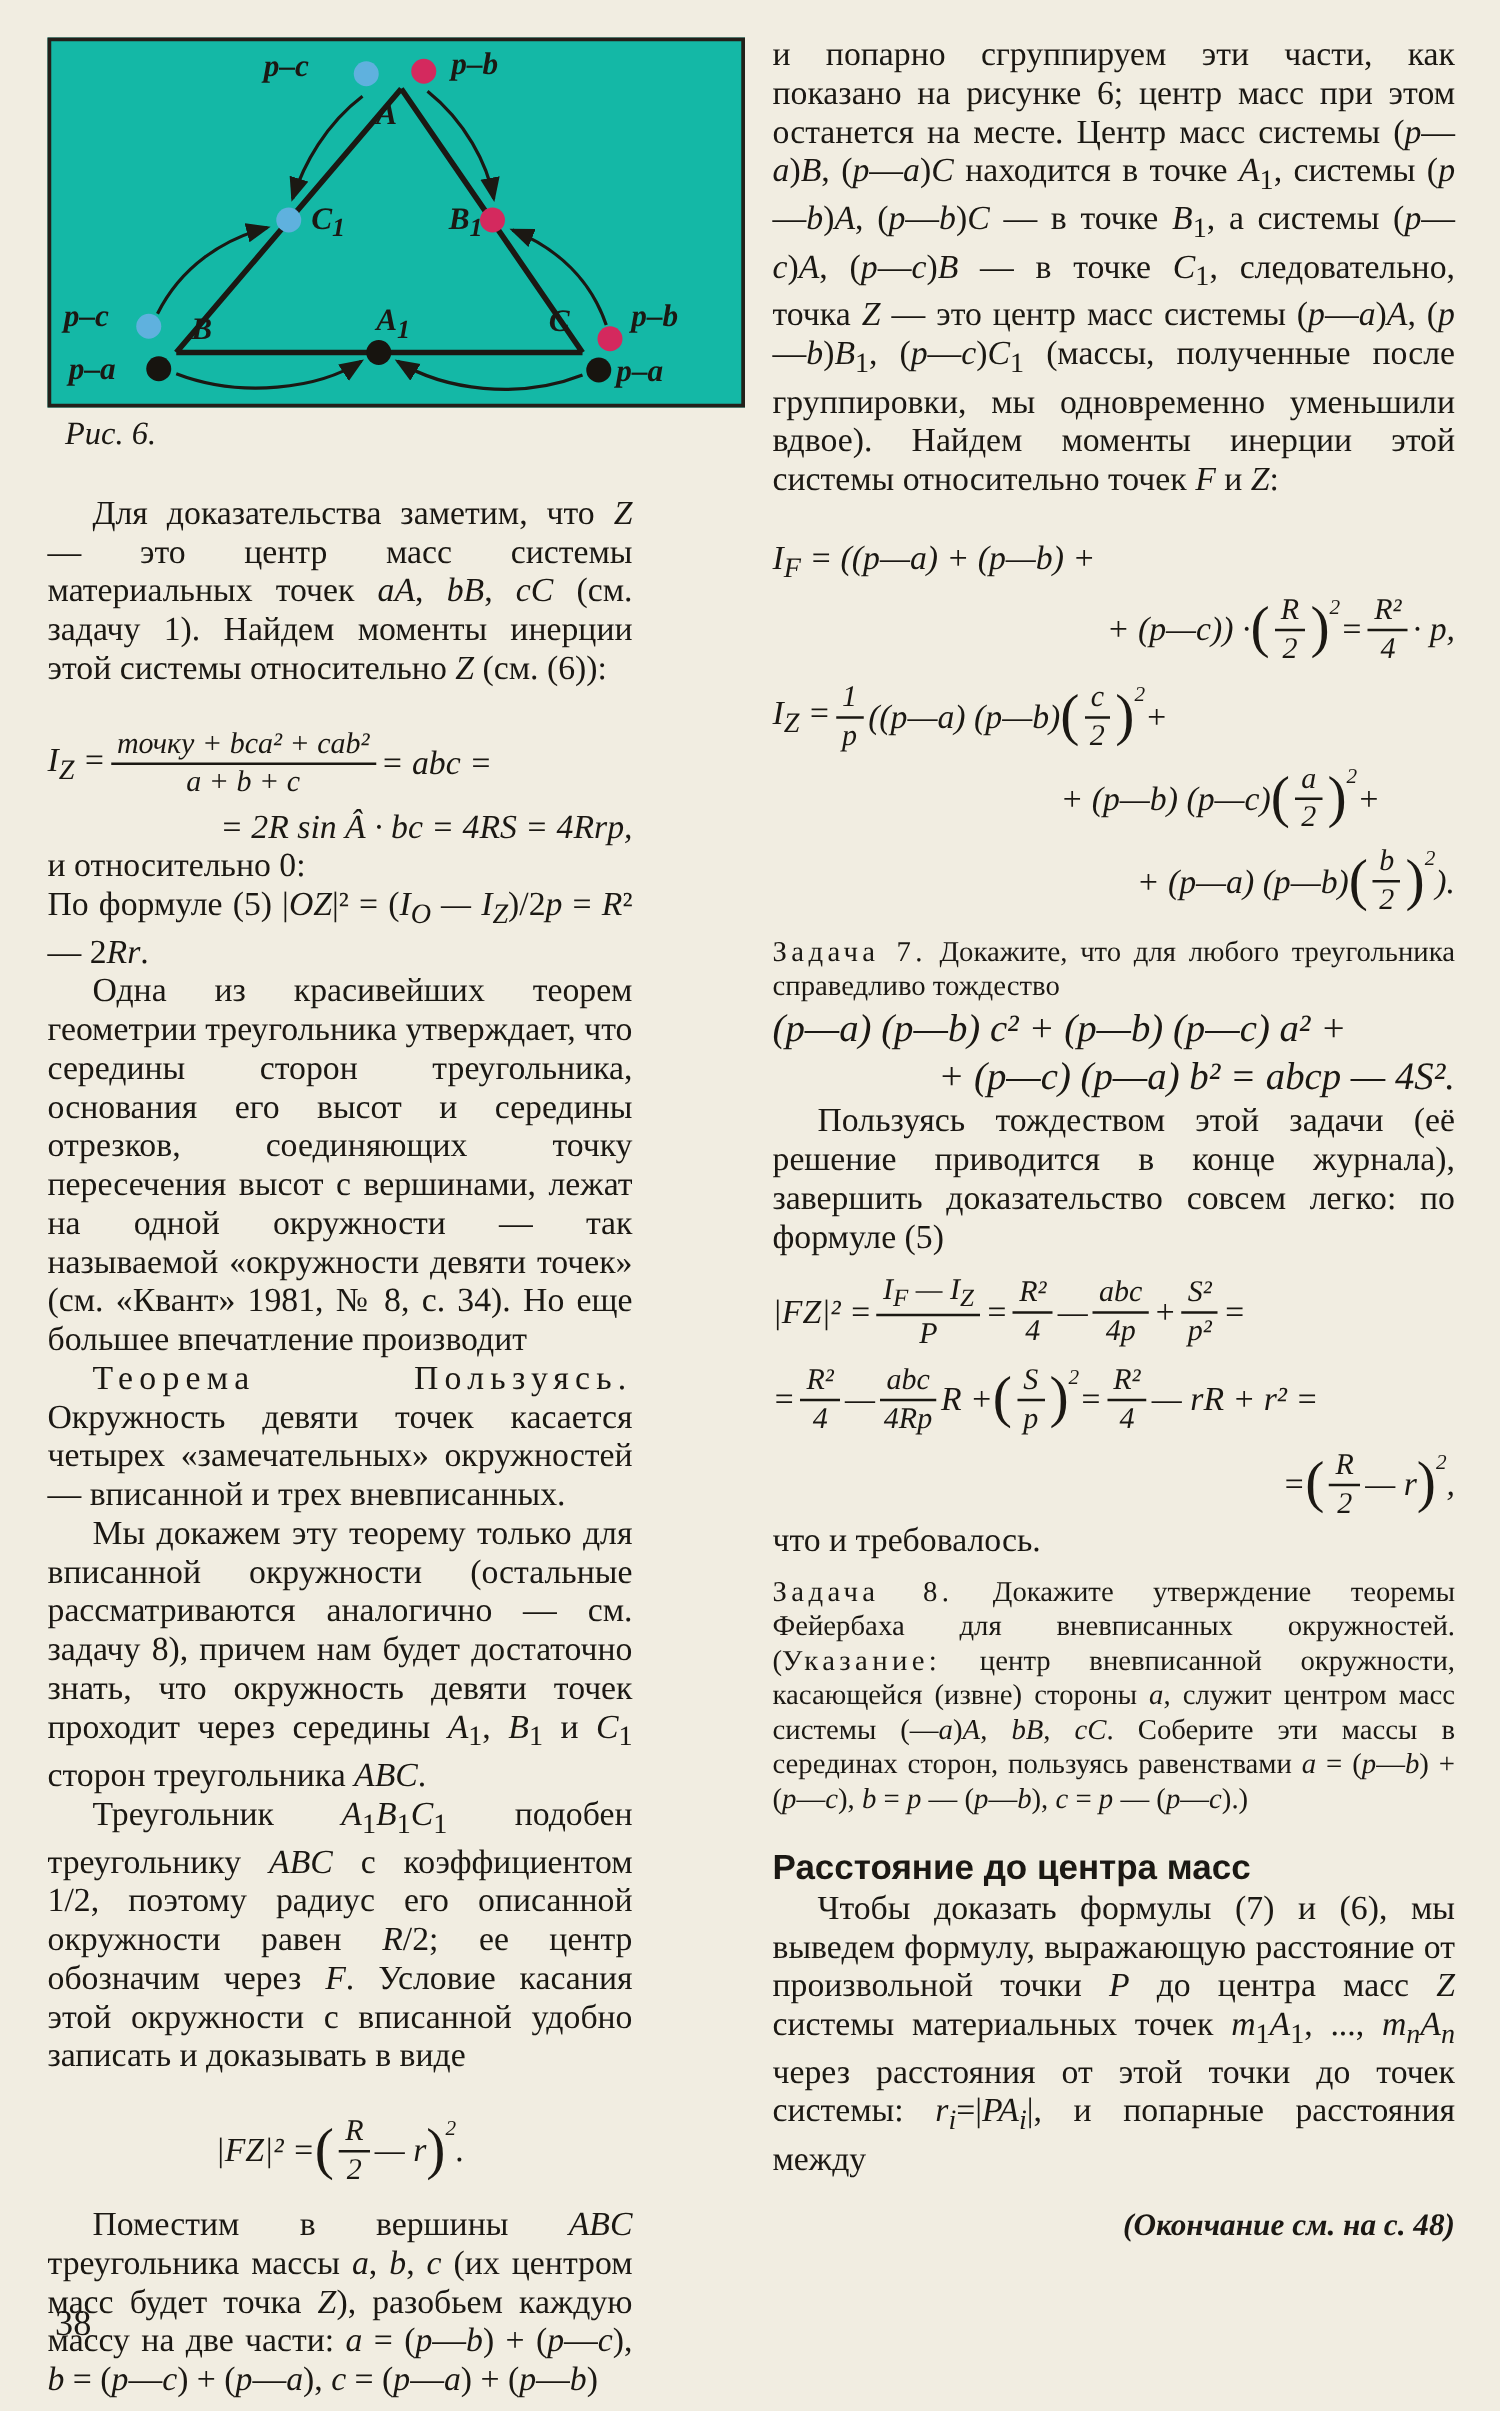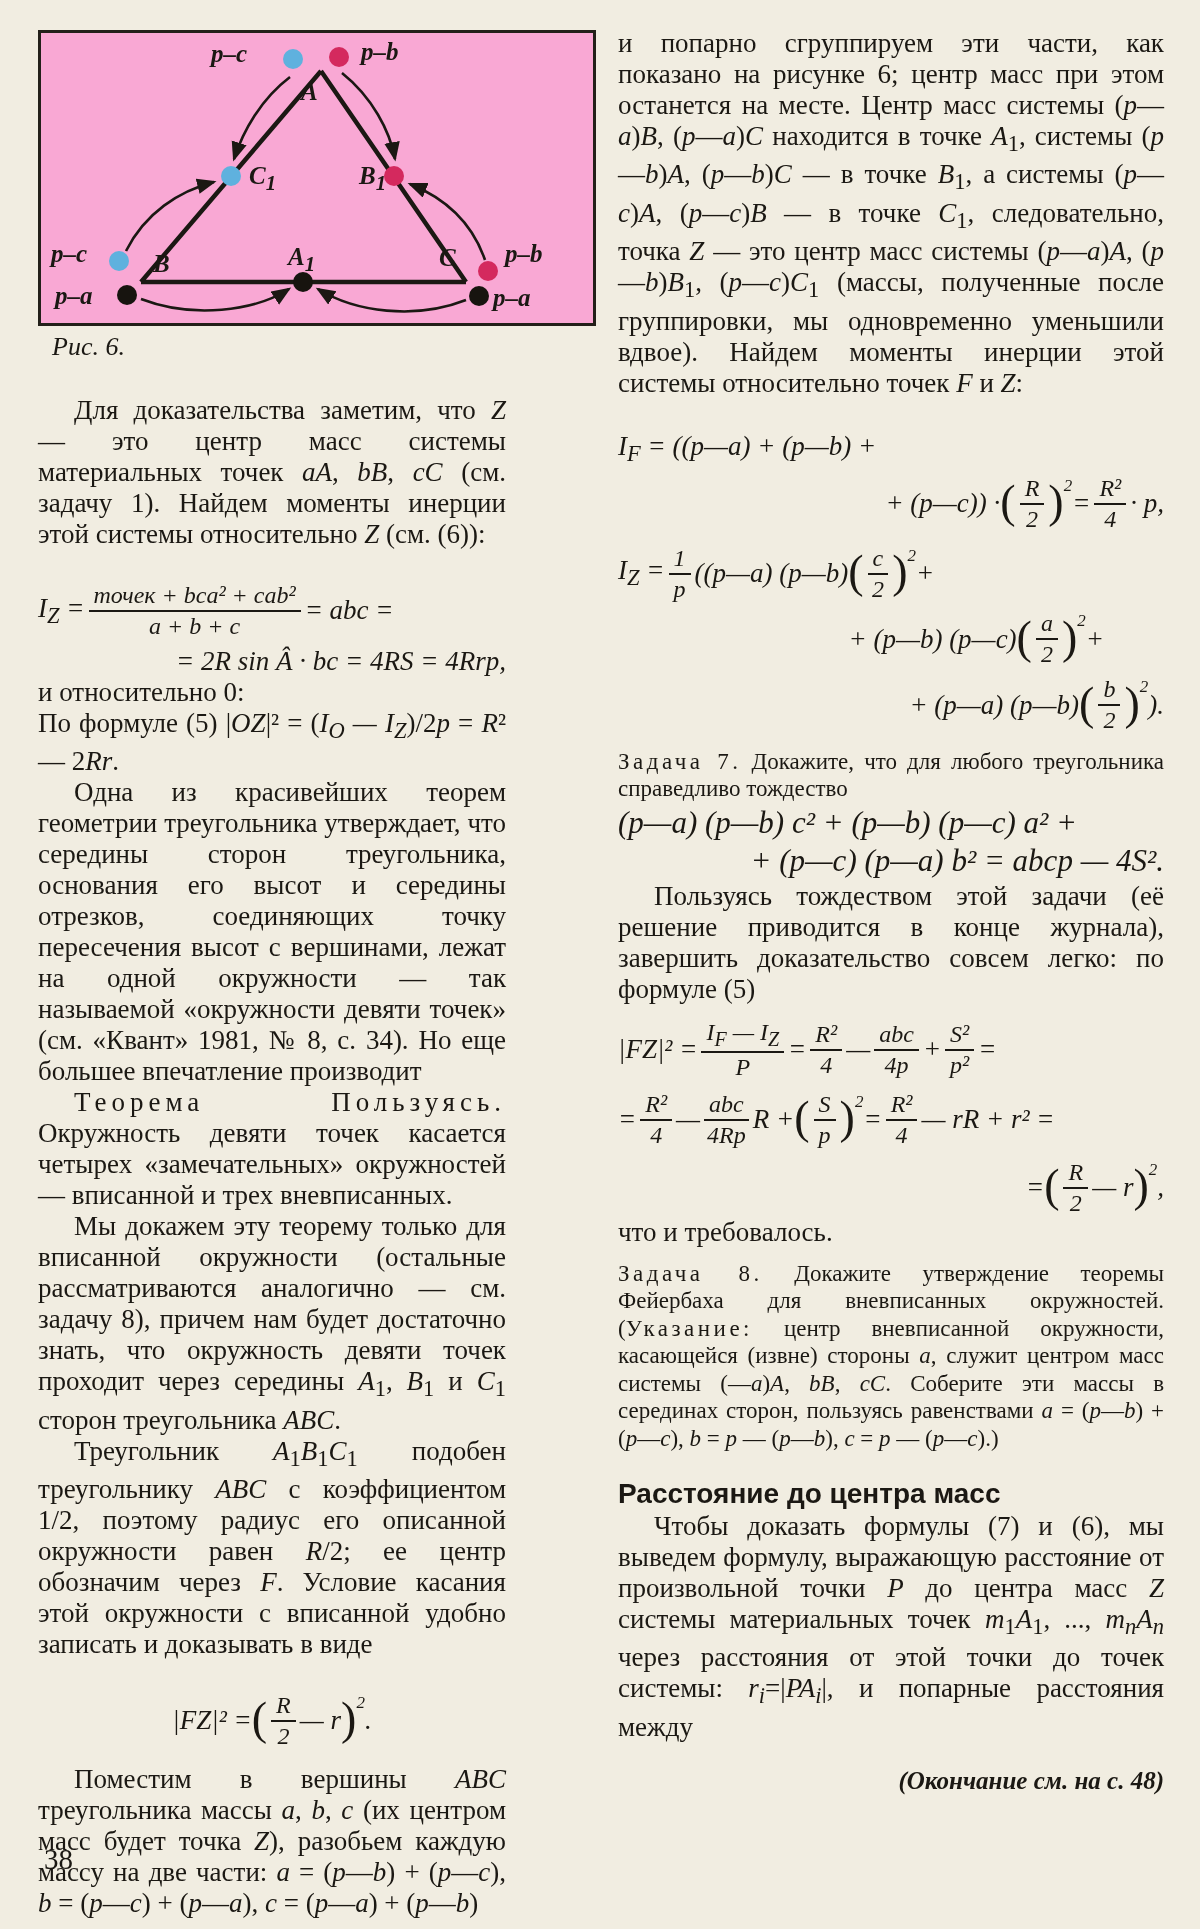--- a/index.html
+++ b/index.html
@@ -23,21 +23,21 @@
   .fx.right{justify-content:flex-end;}
   .fx.center{justify-content:center;}
   .frac{display:inline-flex;flex-direction:column;align-items:center;line-height:1.12;font-size:24px;margin:0 4px;}
   .frac .num{border-bottom:2px solid #1b1813;padding:0 5px 1px;}
   .frac .den{padding-top:1px;}
   .paren{font-size:46px;line-height:0.85;font-style:normal;font-weight:400;position:relative;top:-2px;}
   .psup{font-size:17px;position:relative;top:-18px;font-style:italic;}
   .fsmall{font-size:31px;font-style:italic;display:block;margin:2px 0;}
   .fsmall.right{text-align:right;}
   
-  .figure-box{position:absolute;left:38px;top:30px;width:552px;height:290px;border:3px solid #23201a;background:#f9a8d4;box-sizing:content-box;}
+  .figure-box{position:absolute;left:38px;top:30px;width:552px;height:290px;border:3px solid #23201a;background:#14b8a6;box-sizing:content-box;}
   .figure-box svg{position:absolute;left:0;top:0;}
   .flabel{position:absolute;font-style:italic;font-weight:bold;font-size:25px;line-height:1;white-space:nowrap;}
   .figure-caption{position:absolute;left:52px;top:332px;font-style:italic;font-size:26px;}
   
   .heading{font-family:"Liberation Sans", sans-serif;font-weight:bold;font-size:28px;line-height:35px;margin:0;}
   .page-number{position:absolute;left:44px;top:1843px;font-size:29px;}
   .note{font-style:italic;font-weight:bold;font-size:25px;text-align:right;}
   .mt6{margin-top:6px;} .mt8{margin-top:8px;} .mt10{margin-top:10px;} .mt12{margin-top:12px;}
   .mt14{margin-top:14px;} .mt16{margin-top:32px;} .mt18{margin-top:18px;} .mt24{margin-top:24px;}
   .mr60{margin-right:60px;}
@@ -74,33 +74,33 @@
   </svg>
 
   <span class="flabel" style="left:170px;top:8px;">p–c</span>
   <span class="flabel" style="left:320px;top:6px;">p–b</span>
   <span class="flabel" style="left:260px;top:46px;">A</span>
   <span class="flabel" style="left:208px;top:130px;">C<sub>1</sub></span>
   <span class="flabel" style="left:318px;top:130px;">B<sub>1</sub></span>
   <span class="flabel" style="left:112px;top:218px;">B</span>
   <span class="flabel" style="left:10px;top:208px;">p–c</span>
   <span class="flabel" style="left:14px;top:250px;">p–a</span>
-  <span class="flabel" style="left:247px;top:211px;">A<sub>1</sub></span>
+  <span class="flabel" style="left:260px;top:211px;">A<sub>1</sub></span>
   <span class="flabel" style="left:398px;top:212px;">C</span>
   <span class="flabel" style="left:464px;top:208px;">p–b</span>
   <span class="flabel" style="left:452px;top:252px;">p–a</span>
 </div>
 <div class="figure-caption">Рис. 6.</div>
 
 <div class="col col-left">
   <p class="body ind">Для доказательства заметим, что <i>Z</i> — это центр масс системы материальных точек <i>aA</i>, <i>bB</i>, <i>cC</i> (см. задачу 1). Найдем моменты инерции этой системы относительно <i>Z</i> (см. (6)):</p>
   <div class="fx left mt16">
       <span>I<sub>Z</sub> = </span>
       <span class="frac">
-        <span class="num">точек + bca² + cab²</span>
+        <span class="num">точку + bca² + cab²</span>
         <span class="den">a + b + c</span>
       </span>
       <span> = abc =</span>
     </div>
   <div class="fx right mt6">
       <span>= 2R sin Â · bc = 4RS = 4Rrp,</span>
     </div>
   <p class="body mt6">и относительно 0:</p>
   <p class="body">По формуле (5) |<i>OZ</i>|² = (<i>I<sub>O</sub> — I<sub>Z</sub></i>)/2<i>p</i> = <i>R</i>² — 2<i>Rr</i>.</p>
   <p class="body ind">Одна из красивейших теорем геометрии треугольника утверждает, что середины сторон треугольника, основания его высот и середины отрезков, соединяющих точку пересечения высот с вершинами, лежат на одной окружности — так называемой «окружности девяти точек» (см. «Квант» 1981, № 8, с. 34). Но еще большее впечатление производит</p>

